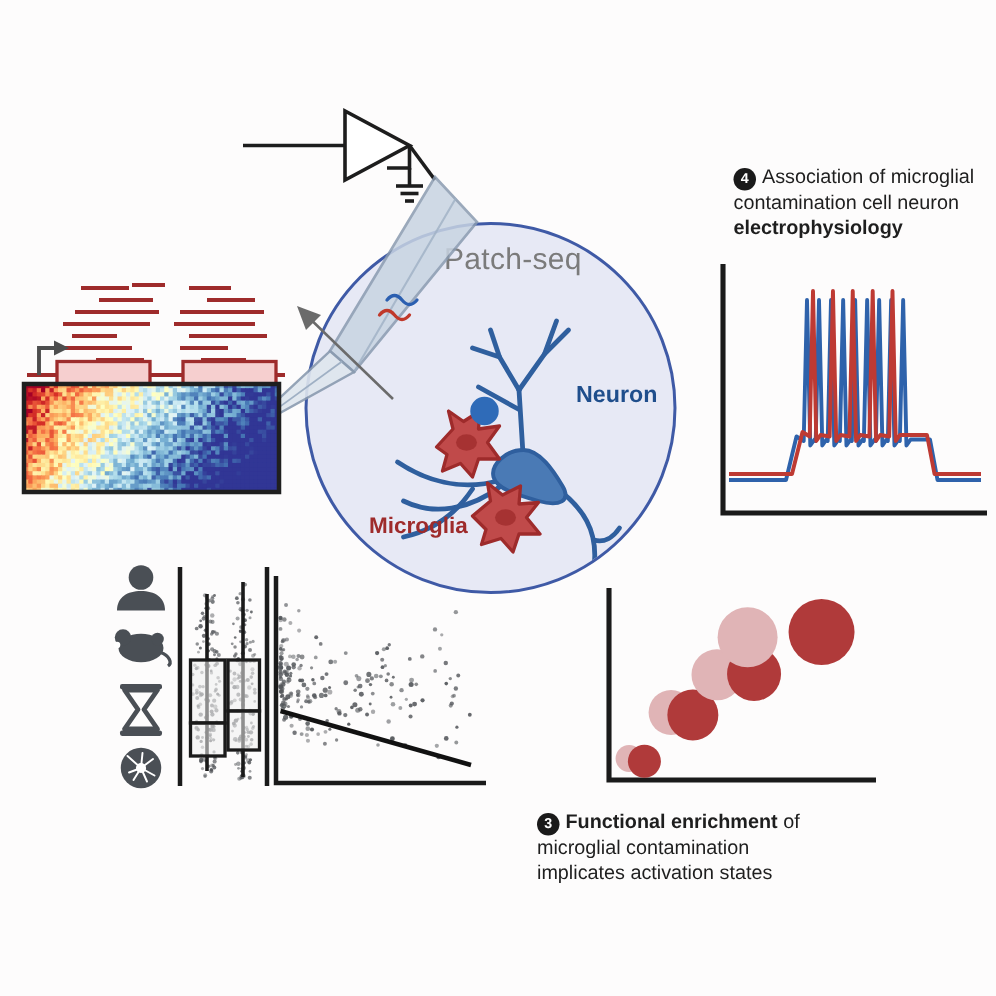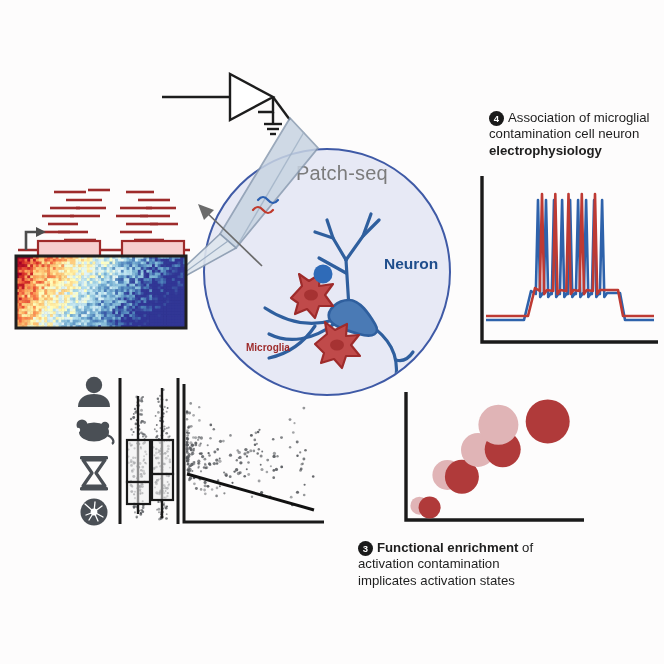--- a/index.html
+++ b/index.html
@@ -42,21 +42,21 @@
     left:296px;top:162px;
     font-size:20px;font-weight:normal;color:#7b7b7b;
     letter-spacing:.2px;
   }
   #neuron-label{
     left:368px;top:255px;
     font-size:15.5px;font-weight:bold;color:#1f4e8c;margin-left:16px;
   }
   #microglia-label{
     left:246px;top:342px;
-    font-size:10px;font-weight:bold;color:#9e2b2b;
+    font-size:15px;font-weight:bold;color:#9e2b2b;
   }
 
   
   svg{display:block;overflow:visible;}
   .plain{overflow:hidden;}
 </style>
 </head>
 <body>
 
 <div id="figure">
@@ -2312,17 +2312,17 @@
         <circle cx="80.0" cy="61.9" r="17" fill="#e0b4b6"></circle>
         <circle cx="104.7" cy="61.3" r="18" fill="#b03a3a"></circle>
         <circle cx="100.4" cy="36.8" r="20" fill="#e0b4b6"></circle>
         <circle cx="149.7" cy="33.4" r="22" fill="#b03a3a"></circle>
       </g>
   </svg>
 
 
   <div class="callout" id="callout-3">
     <span class="num">3</span><b>Functional enrichment</b><span> of</span><br>
-    <span>activation contamination</span><br>
+    <span>microglial contamination</span><br>
     <span>implicates activation states</span>
   </div>
 
 </div>
 
 </body></html>

